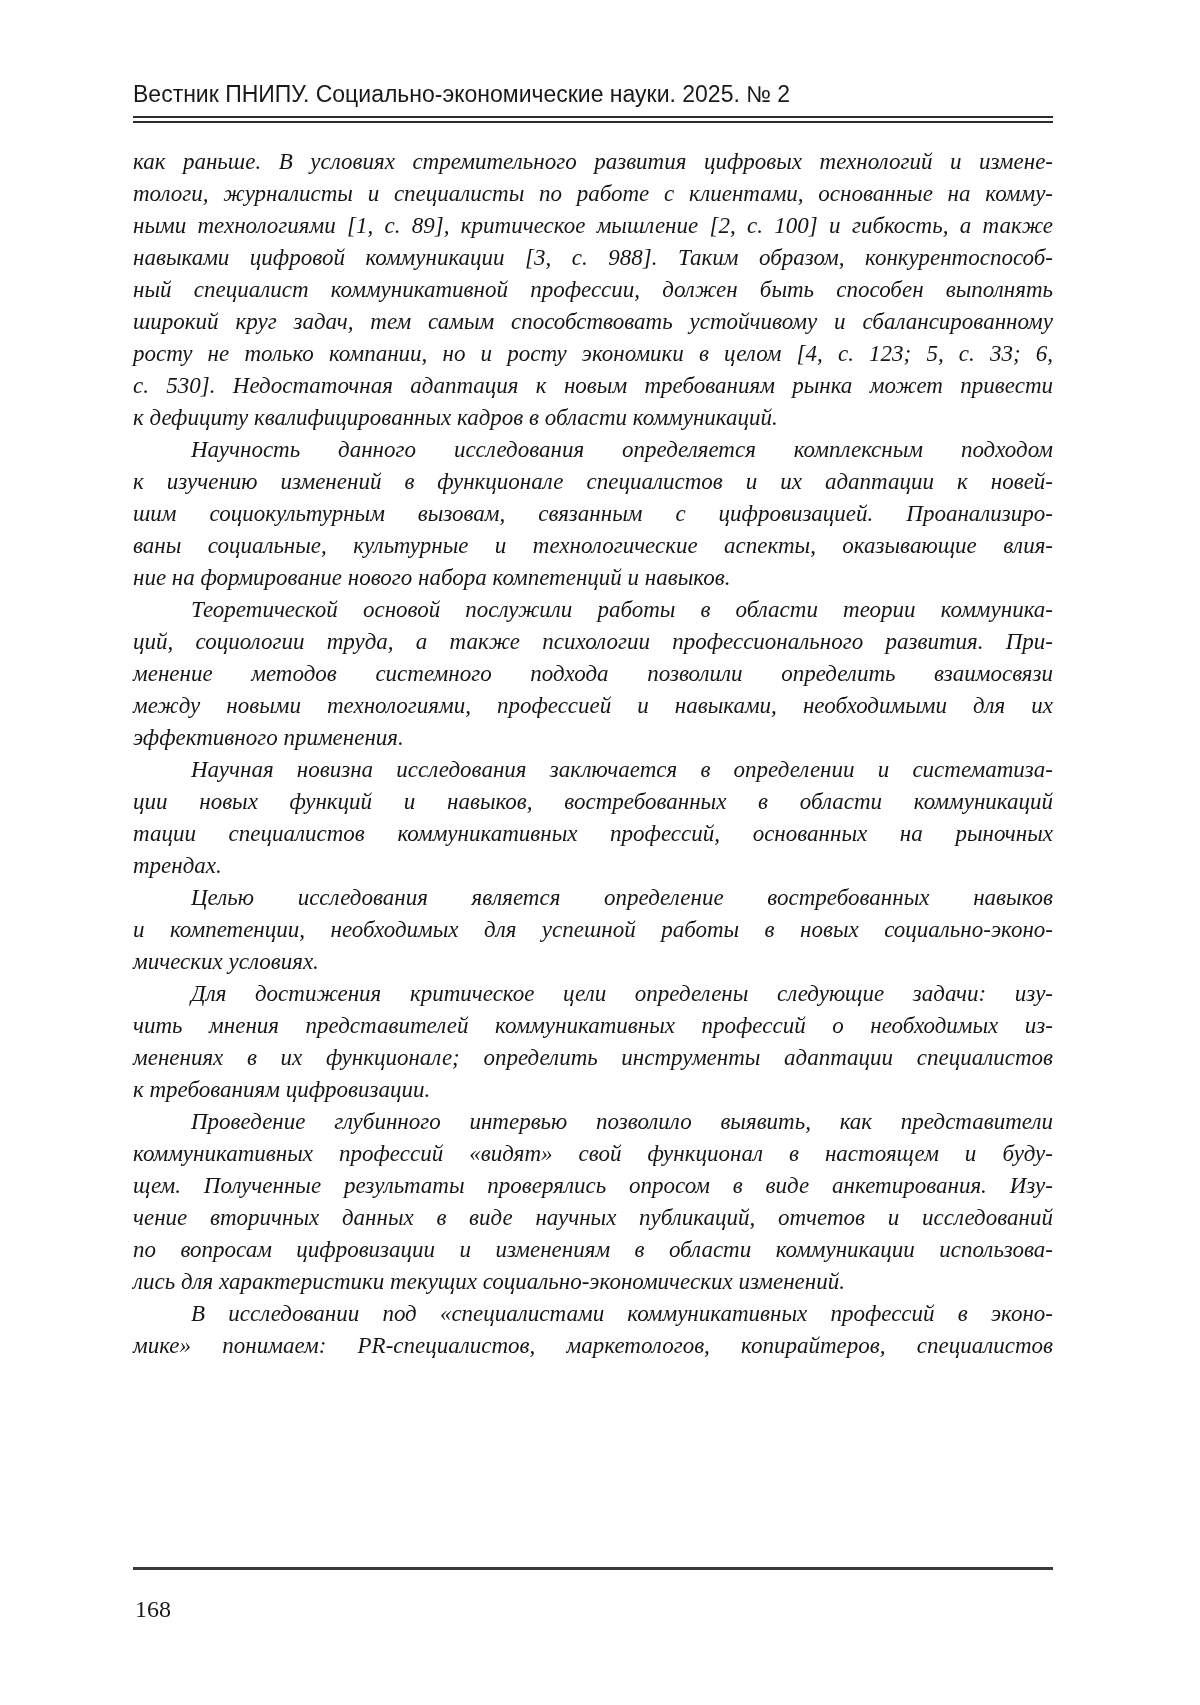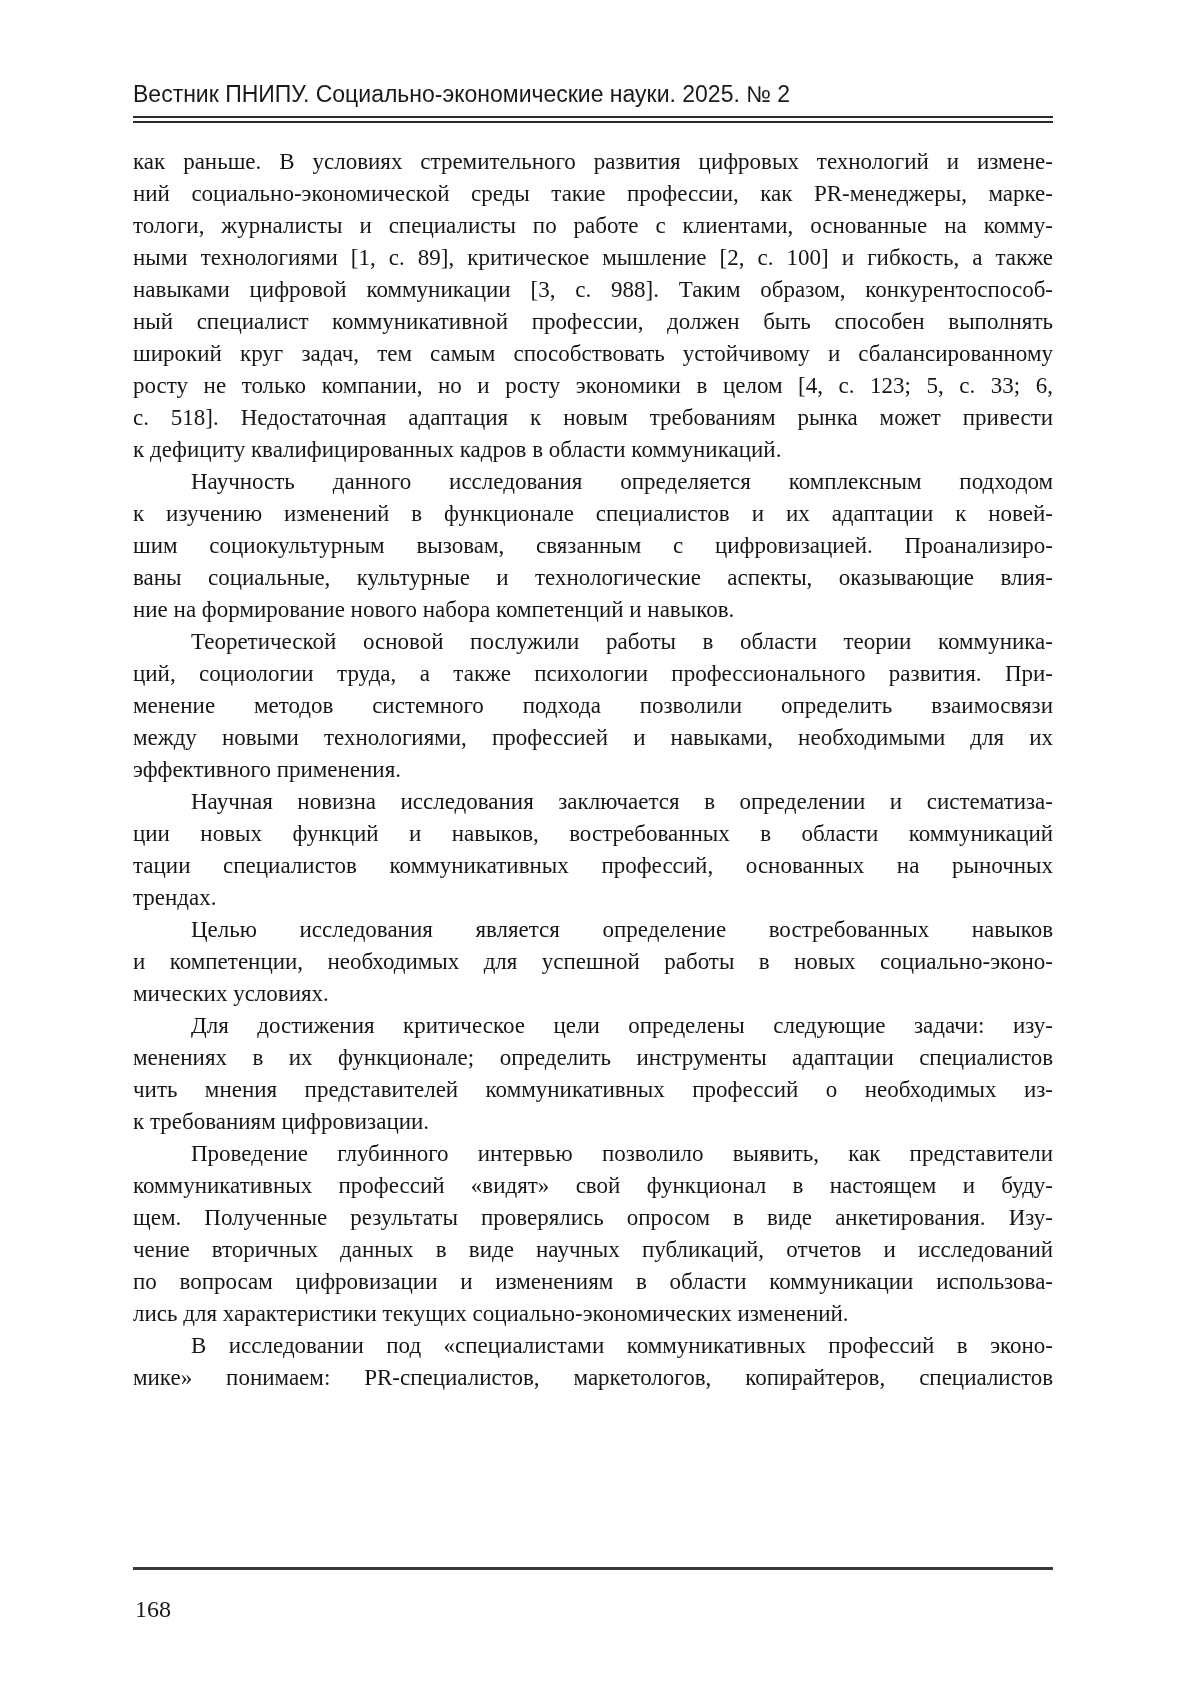--- a/index.html
+++ b/index.html
@@ -40,20 +40,21 @@
     left: 133px;
     width: 920px;
     font-family: "Liberation Serif", serif;
     font-size: 23px;
     line-height: 32px;
     color: #161616;
   }
   .line {
     text-align: justify;
     text-align-last: justify;
+    font-style: italic;
   }
   .line.last-line {
     text-align-last: left;
   }
   .line.first-indent {
     text-indent: 58px;
   }
   .footer-rule {
     position: absolute;
     top: 1567px;
@@ -72,49 +73,48 @@
   }
 </style>
 </head>
 <body>
 
 <main class="page">
   <div class="running-header">Вестник ПНИПУ. Социально-экономические науки. 2025. № 2</div>
   <div class="header-rule"></div>
   <div class="body-text">
       <div class="line">как раньше. В условиях стремительного развития цифровых технологий и измене-</div>
-      <div class="line">ний социально-экономической среды такие профессии, как PR-менеджеры, марке-</div>
       <div class="line">тологи, журналисты и специалисты по работе с клиентами, основанные на комму-</div>
       <div class="line">ными технологиями [1, с. 89], критическое мышление [2, с. 100] и гибкость, а также</div>
       <div class="line">навыками цифровой коммуникации [3, с. 988]. Таким образом, конкурентоспособ-</div>
       <div class="line">ный специалист коммуникативной профессии, должен быть способен выполнять</div>
       <div class="line">широкий круг задач, тем самым способствовать устойчивому и сбалансированному</div>
       <div class="line">росту не только компании, но и росту экономики в целом [4, с. 123; 5, с. 33; 6,</div>
-      <div class="line">с. 518]. Недостаточная адаптация к новым требованиям рынка может привести</div>
+      <div class="line">с. 530]. Недостаточная адаптация к новым требованиям рынка может привести</div>
       <div class="line last-line">к дефициту квалифицированных кадров в области коммуникаций.</div>
       <div class="line first-indent">Научность данного исследования определяется комплексным подходом</div>
       <div class="line">к изучению изменений в функционале специалистов и их адаптации к новей-</div>
       <div class="line">шим социокультурным вызовам, связанным с цифровизацией. Проанализиро-</div>
       <div class="line">ваны социальные, культурные и технологические аспекты, оказывающие влия-</div>
       <div class="line last-line">ние на формирование нового набора компетенций и навыков.</div>
       <div class="line first-indent">Теоретической основой послужили работы в области теории коммуника-</div>
       <div class="line">ций, социологии труда, а также психологии профессионального развития. При-</div>
       <div class="line">менение методов системного подхода позволили определить взаимосвязи</div>
       <div class="line">между новыми технологиями, профессией и навыками, необходимыми для их</div>
       <div class="line last-line">эффективного применения.</div>
       <div class="line first-indent">Научная новизна исследования заключается в определении и систематиза-</div>
       <div class="line">ции новых функций и навыков, востребованных в области коммуникаций</div>
       <div class="line">тации специалистов коммуникативных профессий, основанных на рыночных</div>
       <div class="line last-line">трендах.</div>
       <div class="line first-indent">Целью исследования является определение востребованных навыков</div>
       <div class="line">и компетенции, необходимых для успешной работы в новых социально-эконо-</div>
       <div class="line last-line">мических условиях.</div>
       <div class="line first-indent">Для достижения критическое цели определены следующие задачи: изу-</div>
+      <div class="line">чить мнения представителей коммуникативных профессий о необходимых из-</div>
       <div class="line">менениях в их функционале; определить инструменты адаптации специалистов</div>
-      <div class="line">чить мнения представителей коммуникативных профессий о необходимых из-</div>
       <div class="line last-line">к требованиям цифровизации.</div>
       <div class="line first-indent">Проведение глубинного интервью позволило выявить, как представители</div>
       <div class="line">коммуникативных профессий «видят» свой функционал в настоящем и буду-</div>
       <div class="line">щем. Полученные результаты проверялись опросом в виде анкетирования. Изу-</div>
       <div class="line">чение вторичных данных в виде научных публикаций, отчетов и исследований</div>
       <div class="line">по вопросам цифровизации и изменениям в области коммуникации использова-</div>
       <div class="line last-line">лись для характеристики текущих социально-экономических изменений.</div>
       <div class="line first-indent">В исследовании под «специалистами коммуникативных профессий в эконо-</div>
       <div class="line">мике» понимаем: PR-специалистов, маркетологов, копирайтеров, специалистов</div>
     </div>

